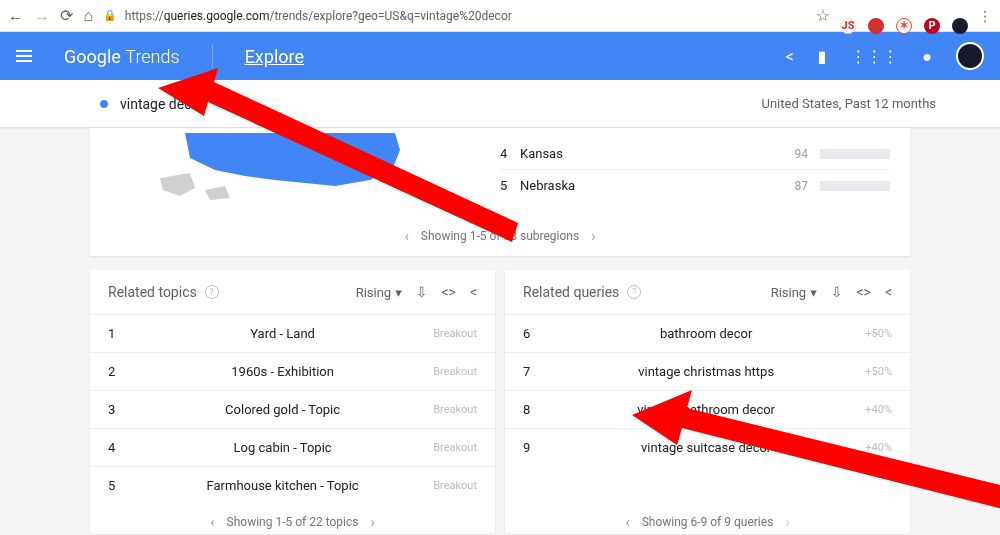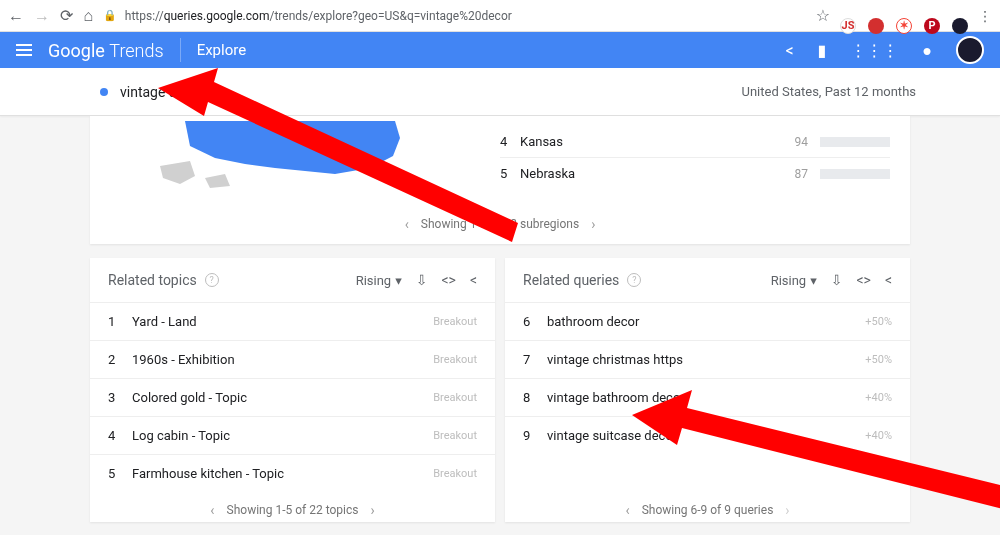--- a/index.html
+++ b/index.html
@@ -11,37 +11,37 @@
   .nav-icon.disabled { color: #bdbdbd; }
   .url-bar { display: flex; align-items: center; flex: 1; gap: 8px; font-size: 12px; color: #202124; }
   .lock { font-size: 11px; color: #5f6368; }
   .url-text { color: #5f6368; }
   .url-text .dark { color: #202124; }
   .ext-icons { display: flex; align-items: center; gap: 12px; margin-top: 20px; }
   .ext-icon { width: 16px; height: 16px; border-radius: 50%; font-size: 11px; display: flex; align-items: center; justify-content: center; color: #fff; font-weight: bold; }
   .menu-dots { color: #5f6368; font-size: 14px; }
   
   
-  .app-header { background: #4285f4; height: 36px; display: flex; align-items: center; padding: 0 16px; gap: 16px; color: #fff; }
+  .app-header { background: #4285f4; height: 48px; display: flex; align-items: center; padding: 0 16px; gap: 32px; color: #fff; }
   .hamburger { cursor: pointer; display: flex; flex-direction: column; gap: 3px; }
   .hamburger span { width: 16px; height: 2px; background: #fff; display: block; }
   .logo { font-size: 18px; font-weight: 400; }
   .logo .thin { font-weight: 300; }
   .divider { width: 1px; height: 24px; background: rgba(255,255,255,0.3); }
-  .explore { font-size: 15px; }
+  .explore { font-size: 18px; text-decoration: underline; }
   .header-right { margin-left: auto; display: flex; align-items: center; gap: 24px; }
   .hicon { cursor: pointer; font-size: 16px; }
   .avatar { width: 28px; height: 28px; border-radius: 50%; background: #1a1a2e; border: 2px solid #fff; }
   
   
   .term-bar { background: #fff; height: 48px; display: flex; align-items: center; padding: 0 24px; border-bottom: 1px solid #e0e0e0; box-shadow: 0 1px 2px rgba(0,0,0,0.05); }
   .term-left { display: flex; align-items: center; gap: 12px; margin-left: 76px; }
   .dot { width: 8px; height: 8px; border-radius: 50%; background: #4285f4; }
   .term-text { font-size: 14px; color: #202124; }
-  .term-right { margin-left: auto; color: #5f6368; font-size: 13px; margin-right: 60px; }
+  .term-right { margin-left: auto; color: #5f6368; font-size: 13px; margin-right: 40px; }
   
   
   .content { padding: 0 90px; position: relative; }
   
   .map-row { display: flex; gap: 10px; }
   .map-card { background: #fff; flex: 1; padding: 0 0 8px 0; box-shadow: 0 1px 2px rgba(0,0,0,0.08); }
   .map-inner { display: flex; height: 90px; }
   .map-left { flex: 1; display: flex; align-items: flex-start; justify-content: center; padding-top: 0; }
   .map-svg { width: 260px; height: 78px; }
   .map-right { flex: 1; padding: 10px 20px 0 20px; }
@@ -58,21 +58,21 @@
   .cards-row { display: flex; gap: 10px; margin-top: 14px; }
   .card { background: #fff; flex: 1; box-shadow: 0 1px 2px rgba(0,0,0,0.08); }
   .card-header { display: flex; align-items: center; padding: 14px 18px; }
   .card-title { font-size: 14px; color: #5f6368; }
   .help-icon { width: 14px; height: 14px; border: 1px solid #bdbdbd; border-radius: 50%; display: inline-flex; align-items: center; justify-content: center; font-size: 9px; color: #bdbdbd; margin-left: 8px; }
   .card-actions { margin-left: auto; display: flex; align-items: center; gap: 14px; color: #5f6368; font-size: 13px; }
   .rising { cursor: pointer; display: flex; align-items: center; gap: 4px; }
   .action-icon { cursor: pointer; font-size: 14px; color: #5f6368; }
   .list-row { display: flex; align-items: center; padding: 11px 18px; border-top: 1px solid #eee; font-size: 13px; }
   .list-num { width: 24px; color: #202124; }
-  .list-label { flex: 1; color: #202124; }
+  .list-label { flex: 1; color: #202124; text-align: center; }
   .list-metric { color: #bdbdbd; font-size: 11px; }
   
   
   .arrow { position: absolute; pointer-events: none; }
   .arrow1 { left: 158px; top: 68px; width: 360px; height: 174px; z-index: 50; }
   .arrow2 { right: -12px; top: 390px; width: 380px; height: 120px; z-index: 50; }
 </style>
 </head>
 <body>
 

